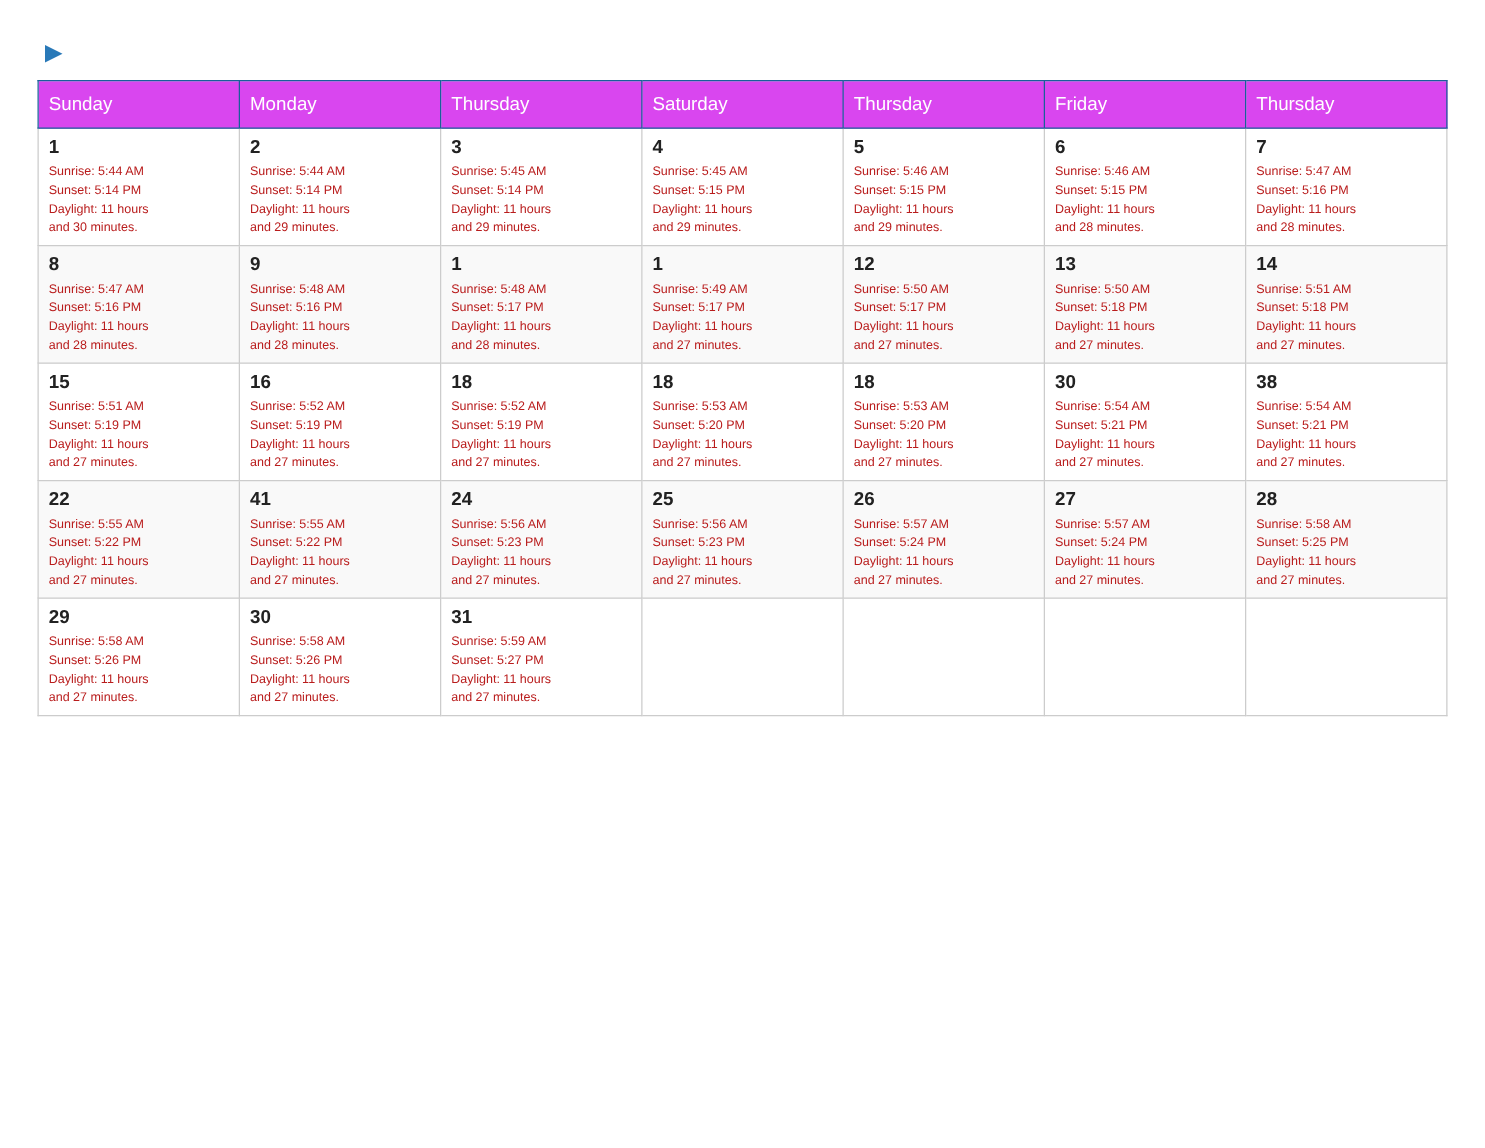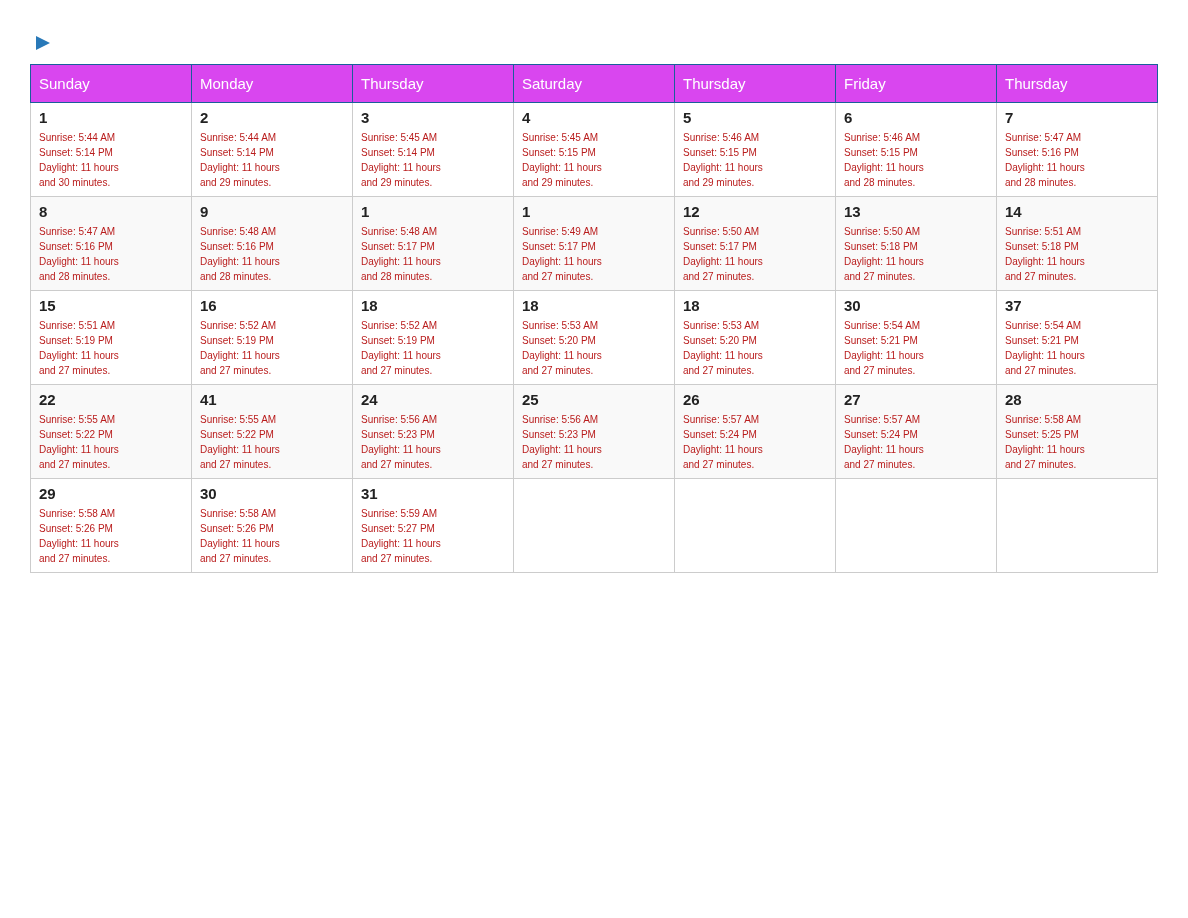--- a/index.html
+++ b/index.html
@@ -302,21 +302,21 @@
         <td>
         <span class="day-number">30</span>
         <div class="day-info">
           Sunrise: 5:54 AM<br>
           Sunset: 5:21 PM<br>
           Daylight: 11 hours<br>
           and 27 minutes.
         </div>
       </td>
         <td>
-        <span class="day-number">37</span>
+        <span class="day-number">38</span>
         <div class="day-info">
           Sunrise: 5:54 AM<br>
           Sunset: 5:21 PM<br>
           Daylight: 11 hours<br>
           and 27 minutes.
         </div>
       </td>
       </tr>
       <tr>
         <td>

